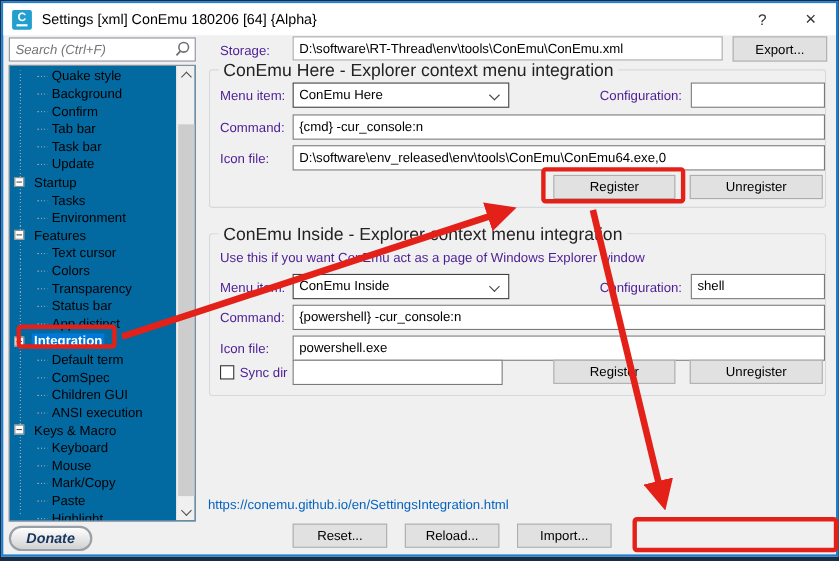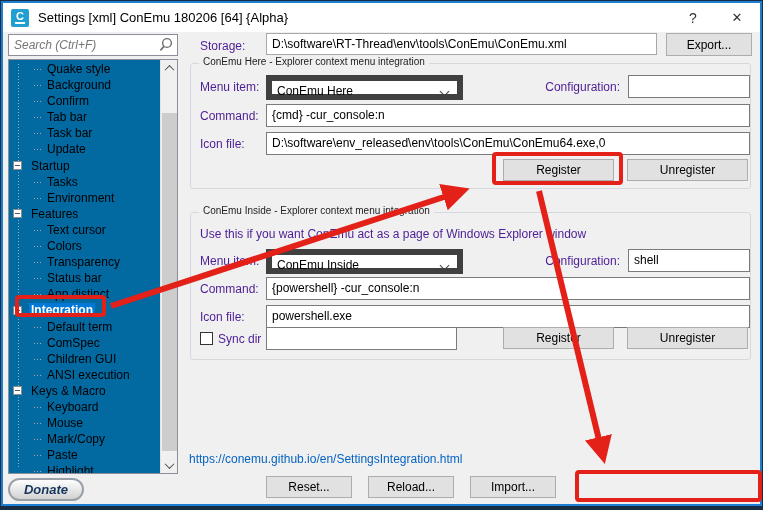--- a/index.html
+++ b/index.html
@@ -56,22 +56,22 @@
             display:flex; align-items:center; justify-content:center; }
 
   
   .lbl { position:absolute; color:#4c1d95; }
   .field { position:absolute; background:#fff; border:1px solid #7a7a7a; font-size:12px;
            padding:3px 0 0 5px; white-space:nowrap; overflow:hidden; }
   .field.ro { border-color:#a8a8a8; }
   .btn { position:absolute; background:#e1e1e1; border:1px solid #adadad; font-size:12px;
          display:flex; align-items:center; justify-content:center; }
   .groupbox { position:absolute; border:1px solid #d5d9de; border-radius:3px; }
-  .group-title { position:absolute; top:-8px; left:8px; background:#f0f0f0; padding:0 4px; font-size:10px; color:#222; }
-  .dropdown { position:absolute; background:#fff; border:6px solid #404040; font-size:12px; padding:3px 0 10px 5px; }
+  .group-title { position:absolute; top:-8px; left:8px; background:#f0f0f0; padding:0 4px; font-size:16px; color:#222; }
+  .dropdown { position:absolute; background:#fff; border:1px solid #404040; font-size:12px; padding:3px 0 10px 5px; }
   .dd-chev { position:absolute; right:9px; top:7px; width:7px; height:7px;
              border-left:1.3px solid #444; border-top:1.3px solid #444; transform:rotate(225deg); }
   .checkbox { position:absolute; width:13px; height:13px; background:#fff; border:1px solid #333; }
   .link { position:absolute; color:#0563c1; font-size:12px; }
 
   
   .anno-box { position:absolute; border:4px solid #e32119; border-radius:4px; z-index:60; pointer-events:none; }
   #anno-svg { position:absolute; left:0; top:0; width:759px; height:503px; z-index:55; pointer-events:none; }
 
   .save-inner { box-shadow:0 0 0 2px #0f6cbd inset; }

